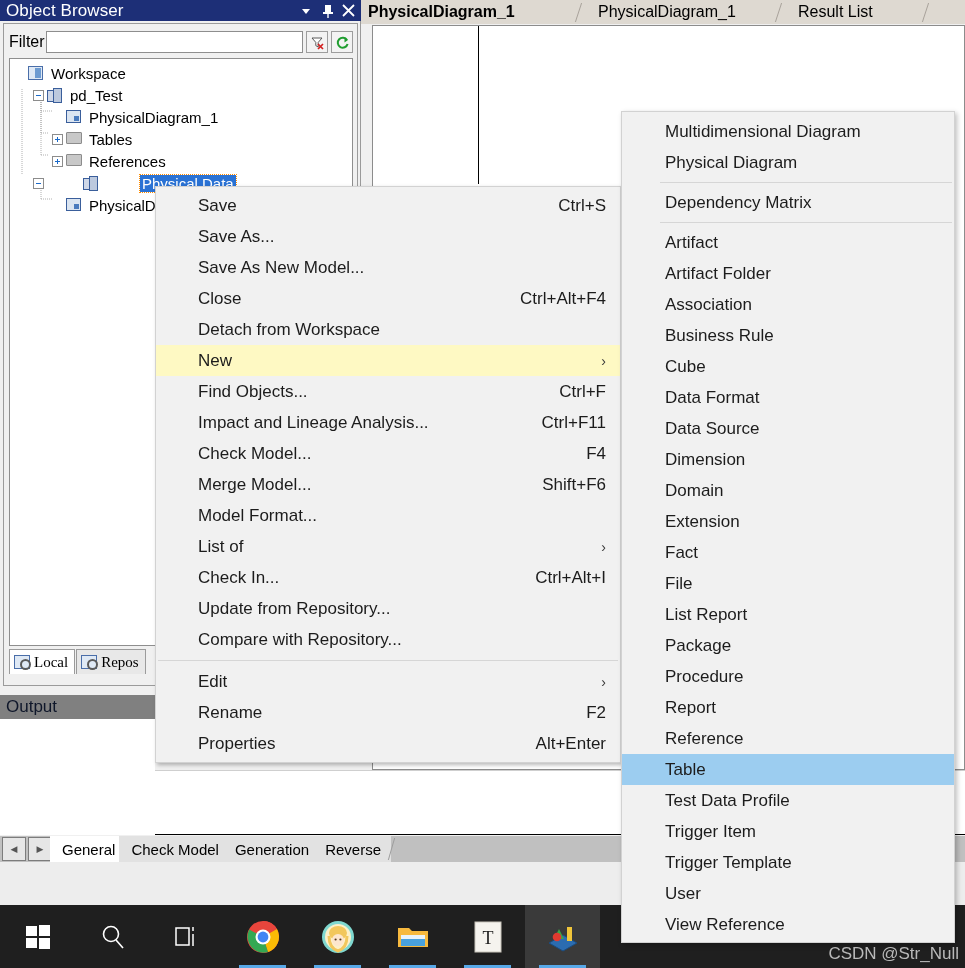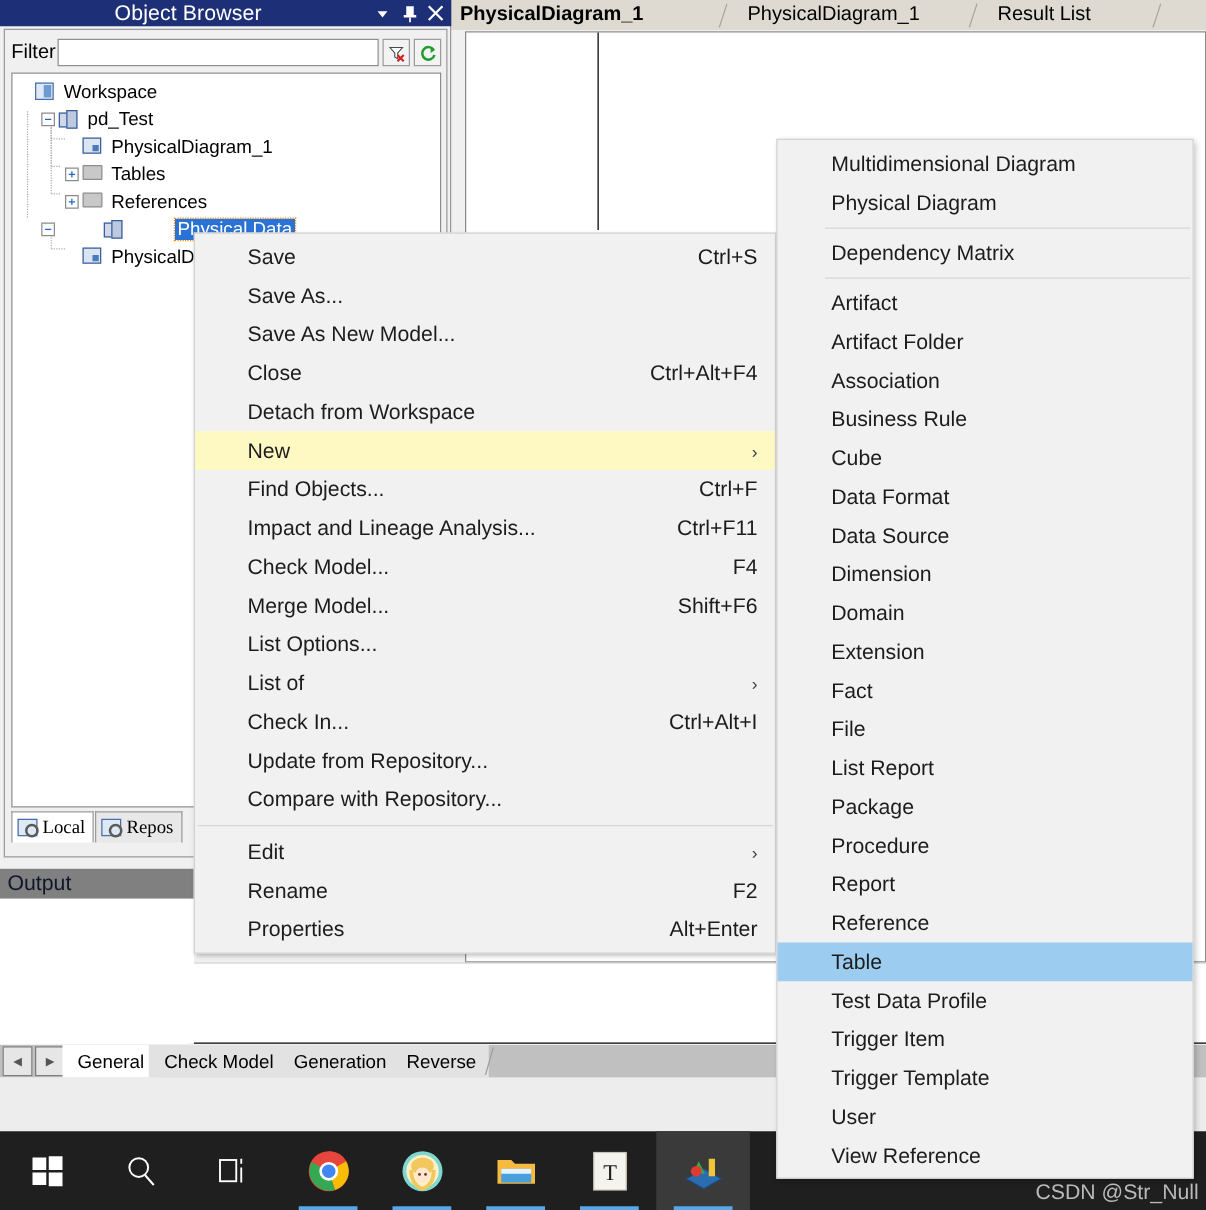--- a/index.html
+++ b/index.html
@@ -60,21 +60,21 @@
     border-right: 1px solid #9a9a9a;
   }
   .ob-title {
     position: absolute; left: 0; top: 0; width: 361px; height: 21px;
     background: #1d2f77;
     color: #ffffff;
     font-size: 17px;
     display: flex; align-items: center;
     padding-left: 6px;
   }
-  .ob-title .title-text { flex: 1; letter-spacing: 0.1px; text-align: center; }
+  .ob-title .title-text { flex: 1; letter-spacing: 0.1px; }
   .ob-title .tbtn {
     width: 22px; height: 21px;
     display: flex; align-items: center; justify-content: center;
     color: #ffffff; font-size: 13px;
   }
   .ob-title .tbtn.close { font-size: 17px; padding-right: 4px; }
 
   .ob-body {
     position: absolute; left: 3px; top: 23px; width: 355px; height: 663px;
     background: #f0f0f0; border: 1px solid #9b9b9b;
@@ -476,21 +476,21 @@
         </div>
         <div class="mitem">
           <span class="mlabel">Check Model...</span>
           <span class="maccel">F4</span>
         </div>
         <div class="mitem">
           <span class="mlabel">Merge Model...</span>
           <span class="maccel">Shift+F6</span>
         </div>
         <div class="mitem">
-          <span class="mlabel">List Options...</span>
+          <span class="mlabel">Model Format...</span>
         </div>
         <div class="mitem">
           <span class="mlabel">List of</span>
           <span class="marrow">›</span>
         </div>
         <div class="mitem">
           <span class="mlabel">Check In...</span>
           <span class="maccel">Ctrl+Alt+I</span>
         </div>
         <div class="mitem">

